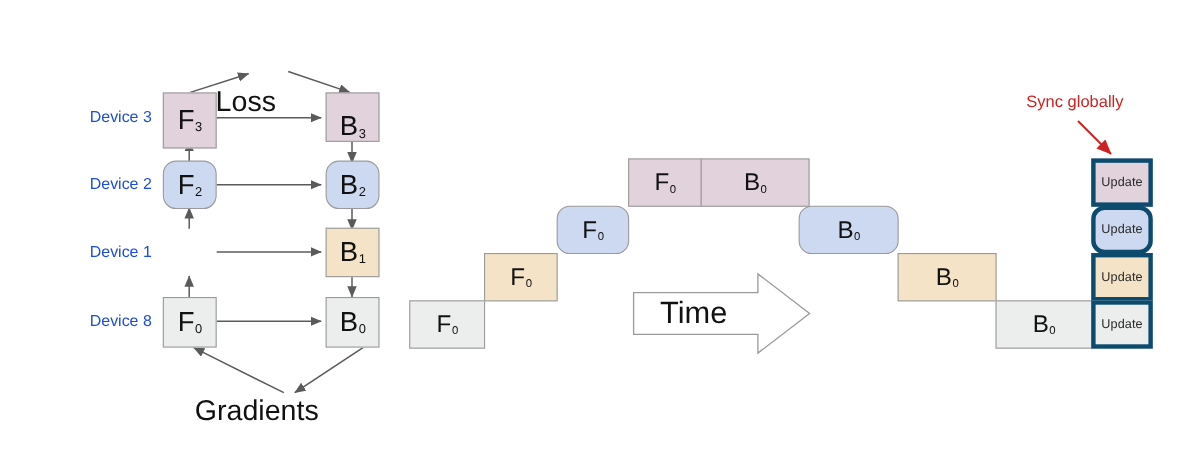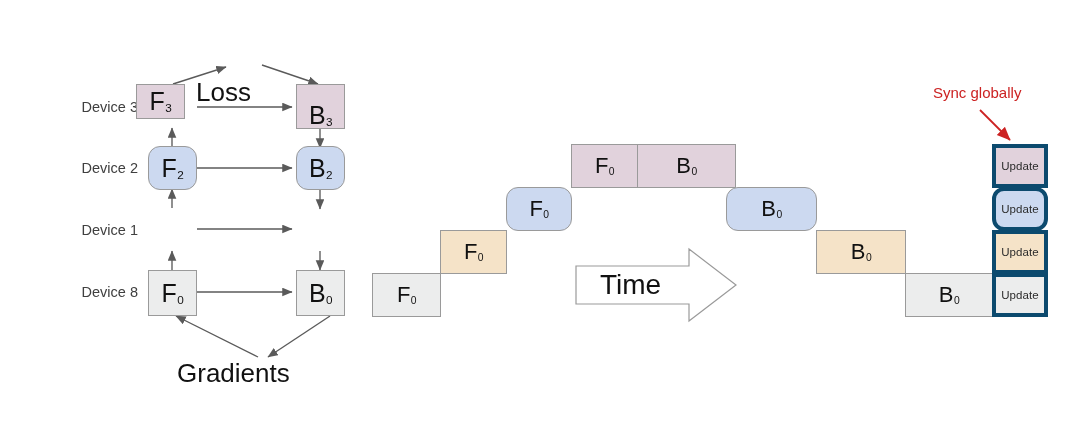--- a/index.html
+++ b/index.html
@@ -52,21 +52,21 @@
     position: relative;
     top: 2px;
     left: 0.5px;
   }
   .fb-sm { font-size: 22px; }
 
   
   .devlabel {
     position: absolute;
     font-size: 14.5px;
-    color: #404040;
+    color: #1d4ed8;
     white-space: nowrap;
     text-align: right;
   }
 
   
   .caption {
     position: absolute;
     font-size: 26px;
     color: #111111;
     white-space: nowrap;
@@ -159,35 +159,38 @@
   </svg>
 
   <div class="devlabel" style="left:48px; top:99px; width:90px;">Device 3</div>
   <div class="devlabel" style="left:48px; top:160px; width:90px;">Device 2</div>
   <div class="devlabel" style="left:48px; top:222px; width:90px;">Device 1</div>
   <div class="devlabel" style="left:48px; top:284px; width:90px;">Device 8</div>
 
   <div class="caption" style="left:196px; top:36px;margin-top:41px;">Loss</div>
   <div class="caption" style="left:177px; top:358px;">Gradients</div>
 
-  <div class="blk c-pink" style="left:136px; top:84px; width:49px; height:35px;">
+  <div class="blk c-pink" style="left:148px; top:84px; width:49px; height:51px;">
     <span class="fb"><span>F</span><sub>3</sub></span>
   </div>
   <div class="blk c-blue" style="left:148px; top:146px; width:49px; height:44px;">
     <span class="fb"><span>F</span><sub>2</sub></span>
   </div>
   <div class="blk c-gray" style="left:148px; top:270px; width:49px; height:46px;">
     <span class="fb"><span>F</span><sub>0</sub></span>
   </div>
 
   <div class="blk c-pink" style="left:296px; top:84px; width:49px; height:45px;align-items:flex-end;">
     <span class="fb"><span>B</span><sub>3</sub></span>
   </div>
   <div class="blk c-blue" style="left:296px; top:146px; width:49px; height:44px;">
     <span class="fb"><span>B</span><sub>2</sub></span>
+  </div>
+  <div class="blk c-tan" style="left:296px; top:207px; width:49px; height:45px;">
+    <span class="fb"><span>B</span><sub>1</sub></span>
   </div>
   <div class="blk c-gray" style="left:296px; top:270px; width:49px; height:46px;">
     <span class="fb"><span>B</span><sub>0</sub></span>
   </div>
 
   <div class="blk c-gray" style="left:372px; top:273px; width:69px; height:44px;">
     <span class="fb fb-sm"><span>F</span><sub>0</sub></span>
   </div>
   <div class="blk c-tan" style="left:440px; top:230px; width:67px; height:44px;">
     <span class="fb fb-sm"><span>F</span><sub>0</sub></span>

